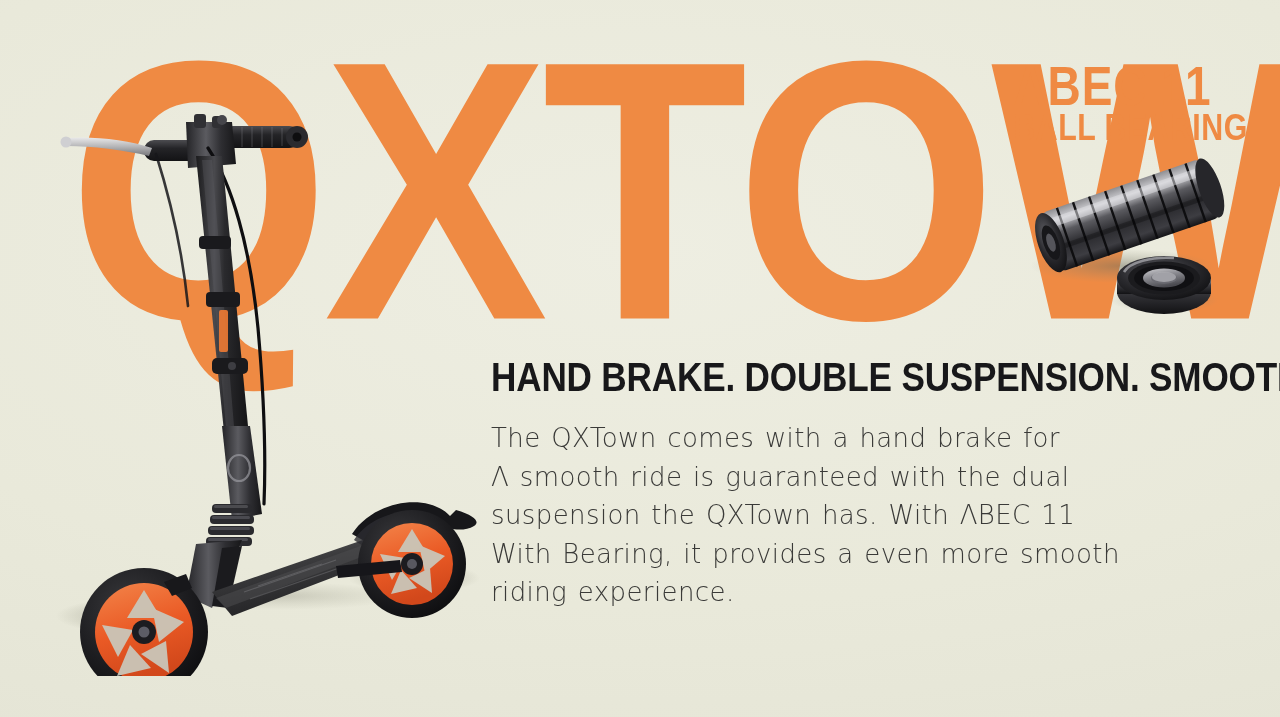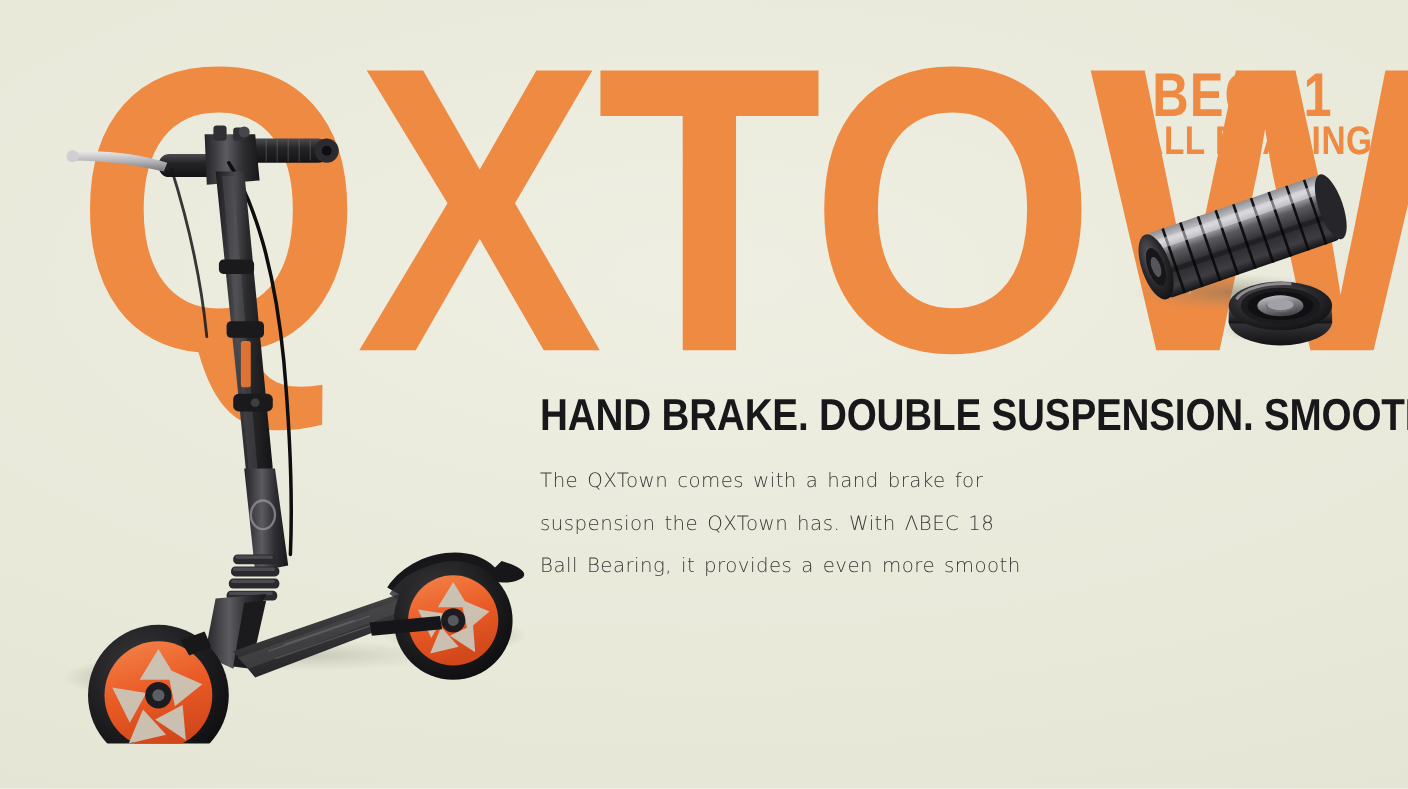--- a/index.html
+++ b/index.html
@@ -88,21 +88,21 @@
     letter-spacing: -0.2px;
     transform: scaleX(0.95) scaleY(1.1);
     transform-origin: left top;
     white-space: nowrap;
   }
   .copy p {
     margin: 22px 0 0 0;
     color: #3a3a38;
     font-family: "DejaVu Sans", sans-serif;
     font-weight: 300;
-    font-size: 18px;
+    font-size: 26px;
     line-height: 38.5px;
     letter-spacing: 0.4px;
     word-spacing: 2px;
     max-width: 680px;
   }
   .copy p .ln { display: block; }
 
   
   .scooter {
     position: absolute;
@@ -369,18 +369,20 @@
 
         <path d="M-40 -14 A44 19 0 0 1 10 -28" fill="none" stroke="#d6d6da" stroke-width="2.6" opacity="0.55"></path>
       </g>
     </svg>
   </div>
 
   <div class="copy">
     <h2>HAND BRAKE. DOUBLE SUSPENSION. SMOOTH</h2>
     <p>
         <span class="ln">The QXTown comes with a hand brake for</span>
-        <span class="ln">suspension the QXTown has. With ΛBEC 18</span>
-        <span class="ln">Ball Bearing, it provides a even more smooth</span>
+        <span class="ln">Λ smooth ride is guaranteed with the dual</span>
+        <span class="ln">suspension the QXTown has. With ΛBEC 11</span>
+        <span class="ln">With Bearing, it provides a even more smooth</span>
+        <span class="ln">riding experience.</span>
       </p>
   </div>
 
 </div>
 
 </body></html>

